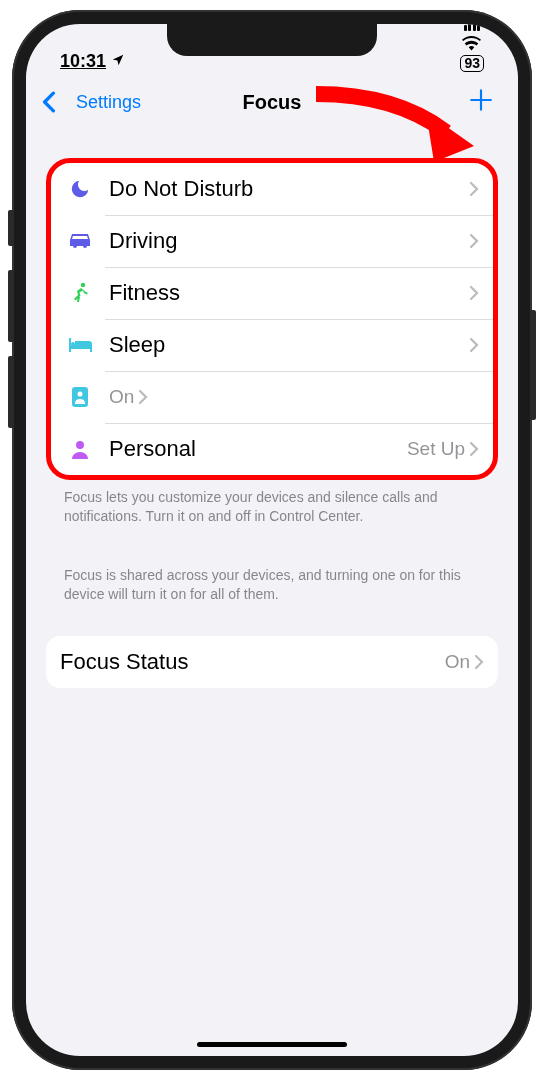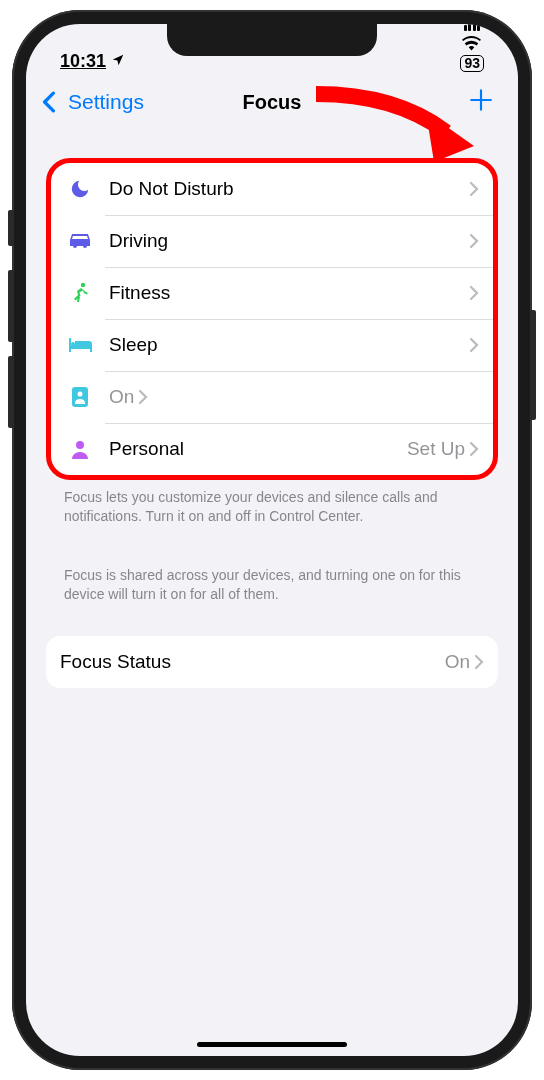--- a/index.html
+++ b/index.html
@@ -63,22 +63,22 @@
 
   .nav-bar {
     height: 56px;
     display: flex; align-items: center; justify-content: center;
     position: relative;
     padding: 0 16px;
   }
   .nav-title { font-size: 20px; font-weight: 700; color: #000; }
   .nav-back {
     position: absolute; left: 16px;
-    display: flex; align-items: center; gap: 12px;
-    color: #007aff; font-size: 21px; font-weight: 400;
+    display: flex; align-items: center; gap: 20px;
+    color: #007aff; font-size: 18px; font-weight: 400;
   }
   .nav-add {
     position: absolute; right: 24px;
     color: #007aff; font-size: 32px; font-weight: 300; line-height: 1;
   }
 
   .content { padding: 28px 20px 0 20px; }
 
   .group {
     background: #fff; border-radius: 14px;
@@ -96,21 +96,21 @@
   }
   .row + .row::before {
     content: "";
     position: absolute; top: 0; left: 54px; right: 0;
     height: 1px; background: rgba(60,60,67,0.18);
   }
   .row-icon {
     width: 30px; display:flex; align-items:center; justify-content:center;
     margin-right: 14px; flex-shrink:0;
   }
-  .row-label { font-size: 19px; color: #000; flex-grow:1; }
+  .row-label { font-size: 22px; color: #000; flex-grow:1; }
   .row-detail { font-size: 19px; color: rgba(60,60,67,0.55); margin-right: 4px; }
   .chevron { color: rgba(60,60,67,0.35); flex-shrink:0; }
 
   .footer-text {
     font-size: 14px; color: rgba(60,60,67,0.6);
     padding: 8px 18px 0 18px; line-height: 1.35;
   }
 
   .toggle {
     width: 54px; height: 32px; border-radius: 16px;

